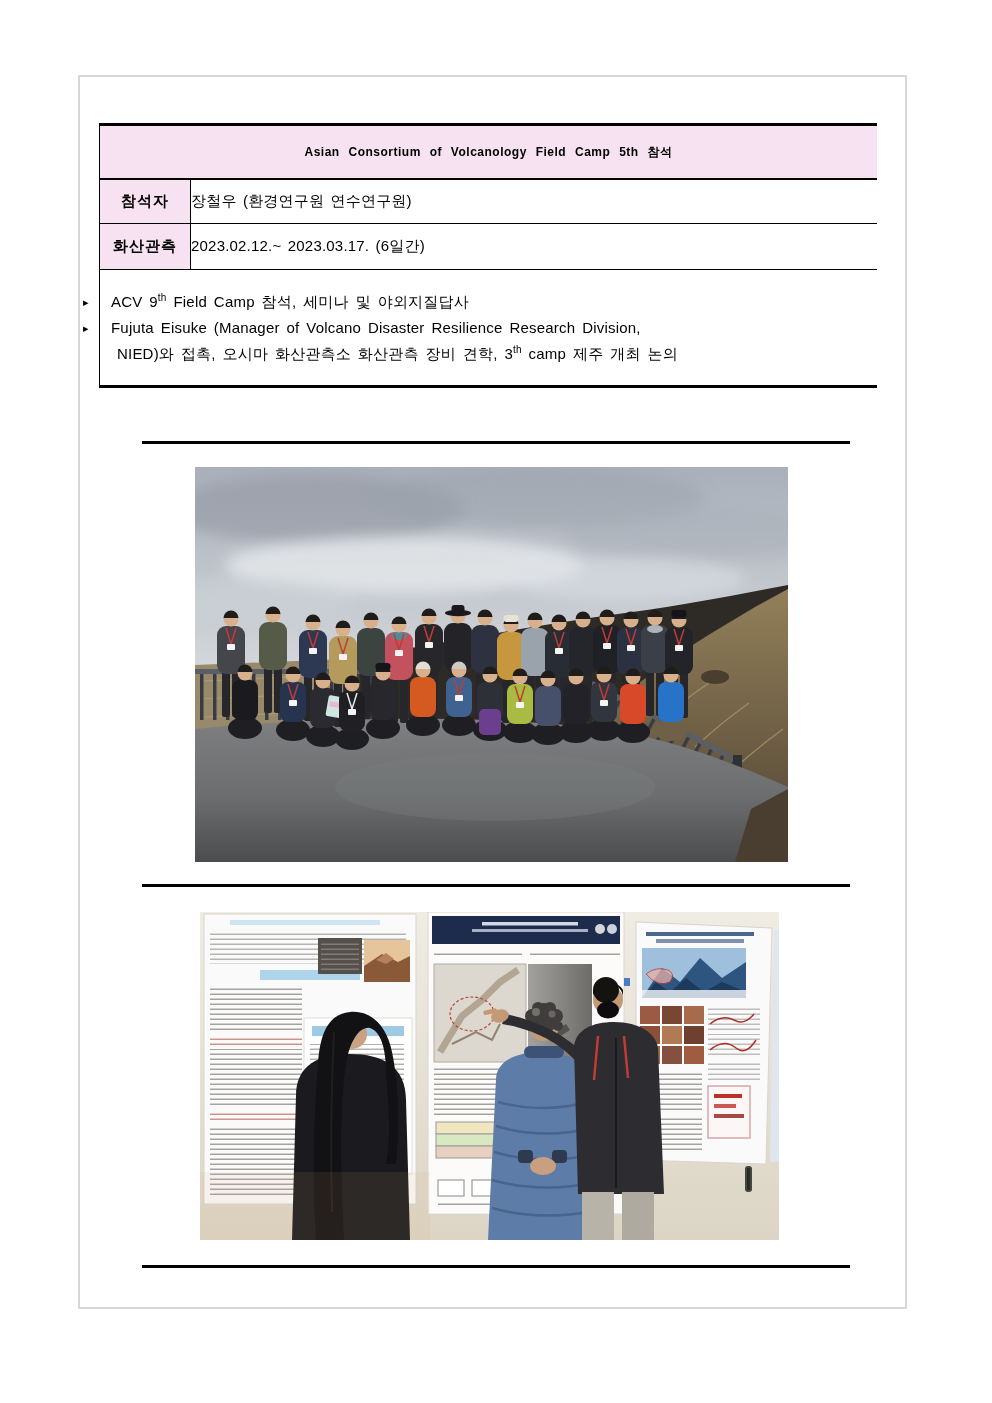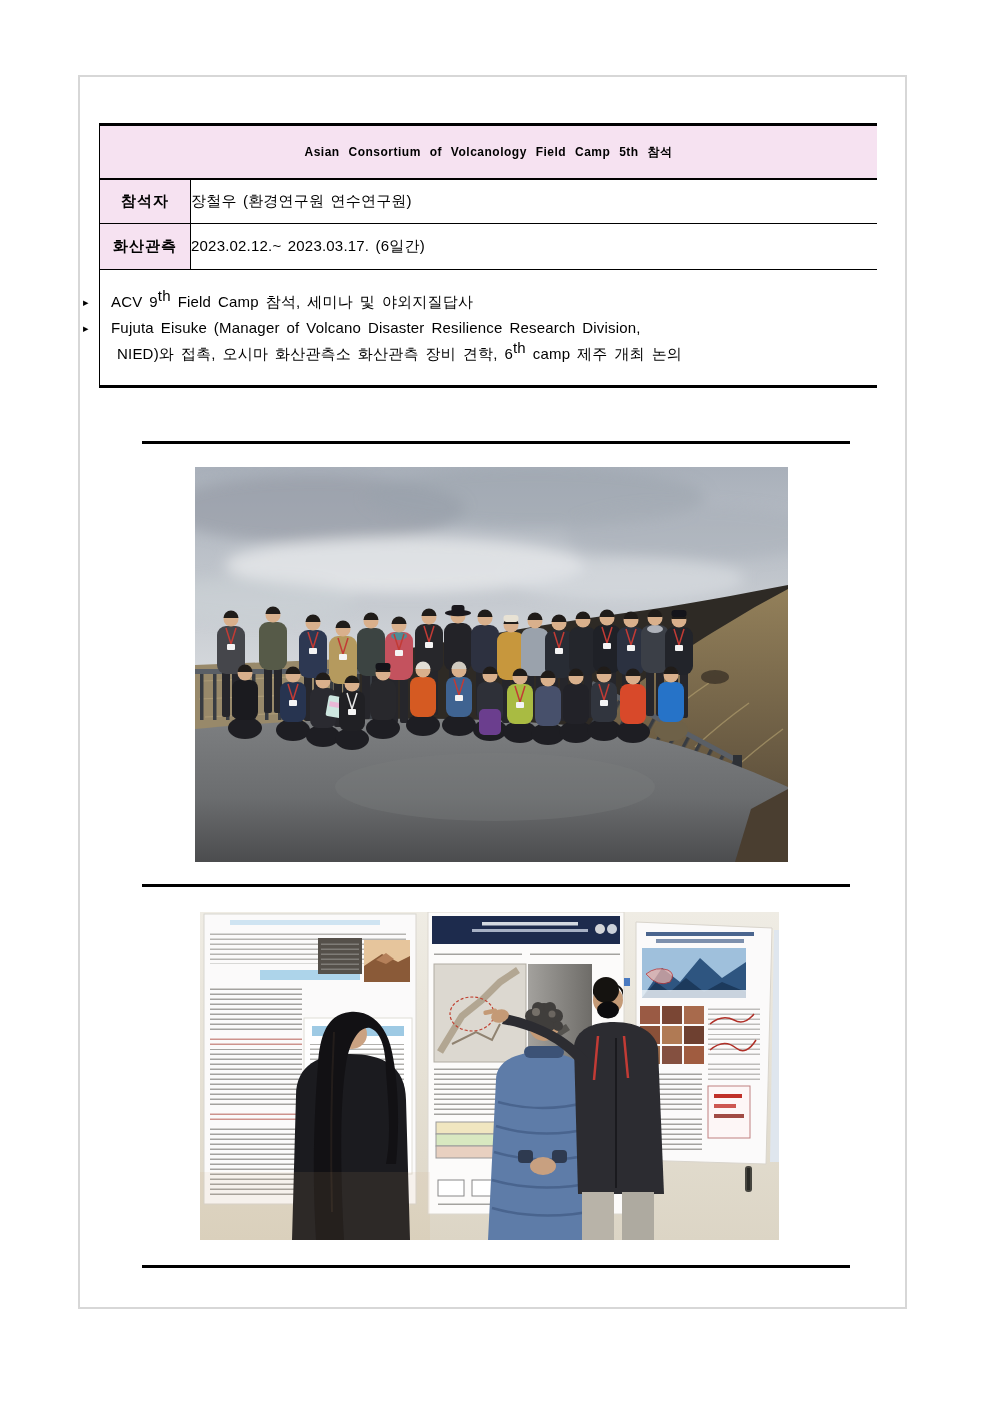--- a/index.html
+++ b/index.html
@@ -10,21 +10,21 @@
   .t-head{height:52px;background:#f6e2f1;border-bottom:2px solid #000;display:flex;align-items:center;justify-content:center;
           font-size:12px;font-weight:bold;letter-spacing:.5px;word-spacing:5px;}
   .t-row{display:flex;border-bottom:1px solid #000;}
   .t-row.last{border-bottom:none;}
   .t-label{width:91px;flex:0 0 91px;background:#f6e2f1;border-right:1px solid #000;display:flex;align-items:center;justify-content:center;
            font-size:15px;font-weight:bold;letter-spacing:1px;box-sizing:border-box;text-align:center;}
   .t-value{flex:1;display:flex;align-items:center;padding-left:0;padding-right:10px;font-size:15px;letter-spacing:.2px;word-spacing:2px;}
   .t-activity{flex-direction:column;justify-content:center;align-items:flex-start;line-height:26px;}
   .act-item{padding-left:17px;text-indent:-17px;word-spacing:2.5px;}
   .bullet{display:inline-block;width:11px;font-size:11px;vertical-align:1px;}
-  sup{font-size:15px;line-height:0;vertical-align:super;}
+  sup{font-size:10px;line-height:0;vertical-align:super;}
   
   .divider{position:absolute;left:62px;width:708px;height:3px;background:#000;}
   .divider.d1{top:364px;} .divider.d2{top:807px;} .divider.d3{top:1188px;}
   
   .photo1{position:absolute;left:115px;top:390px;width:593px;height:395px;}
   .photo2{position:absolute;left:120px;top:835px;width:579px;height:328px;}
   svg{display:block;}
 </style>
 </head>
 <body>
@@ -41,21 +41,21 @@
 
     <div class="t-row" style="height:45px">
       <div class="t-label">화산관측</div>
       <div class="t-value">2023.02.12.~ 2023.03.17. (6일간)</div>
     </div>
 
 
     <div class="t-row last" style="height:115px">
       <div class="t-value t-activity">
         <div class="act-item"><span class="bullet">▸</span><span><span>ACV 9</span><sup>th</sup><span> Field Camp 참석, 세미나 및 야외지질답사</span></span></div>
-        <div class="act-item"><span class="bullet">▸</span><span><span>Fujuta Eisuke (Manager of Volcano Disaster Resilience Research Division,</span><br><span>NIED)와 접촉, 오시마 화산관측소 화산관측 장비 견학, 6</span><sup>th</sup><span> camp 제주 개최 논의</span></span></div>
+        <div class="act-item"><span class="bullet">▸</span><span><span>Fujuta Eisuke (Manager of Volcano Disaster Resilience Research Division,</span><br><span>NIED)와 접촉, 오시마 화산관측소 화산관측 장비 견학, 3</span><sup>th</sup><span> camp 제주 개최 논의</span></span></div>
       </div>
     </div>
   </div>
 
   <div class="divider d1"></div>
 
   <svg class="photo1" viewBox="0 0 593 395" role="img" aria-label="Group photo of field camp participants standing and kneeling on an asphalt overlook with a fence, volcanic ridge and cloudy sky">
     <defs>
       <linearGradient id="skyG" x1="0" y1="0" x2="0" y2="1">
         <stop offset="0" stop-color="#a9b0ba"></stop>

